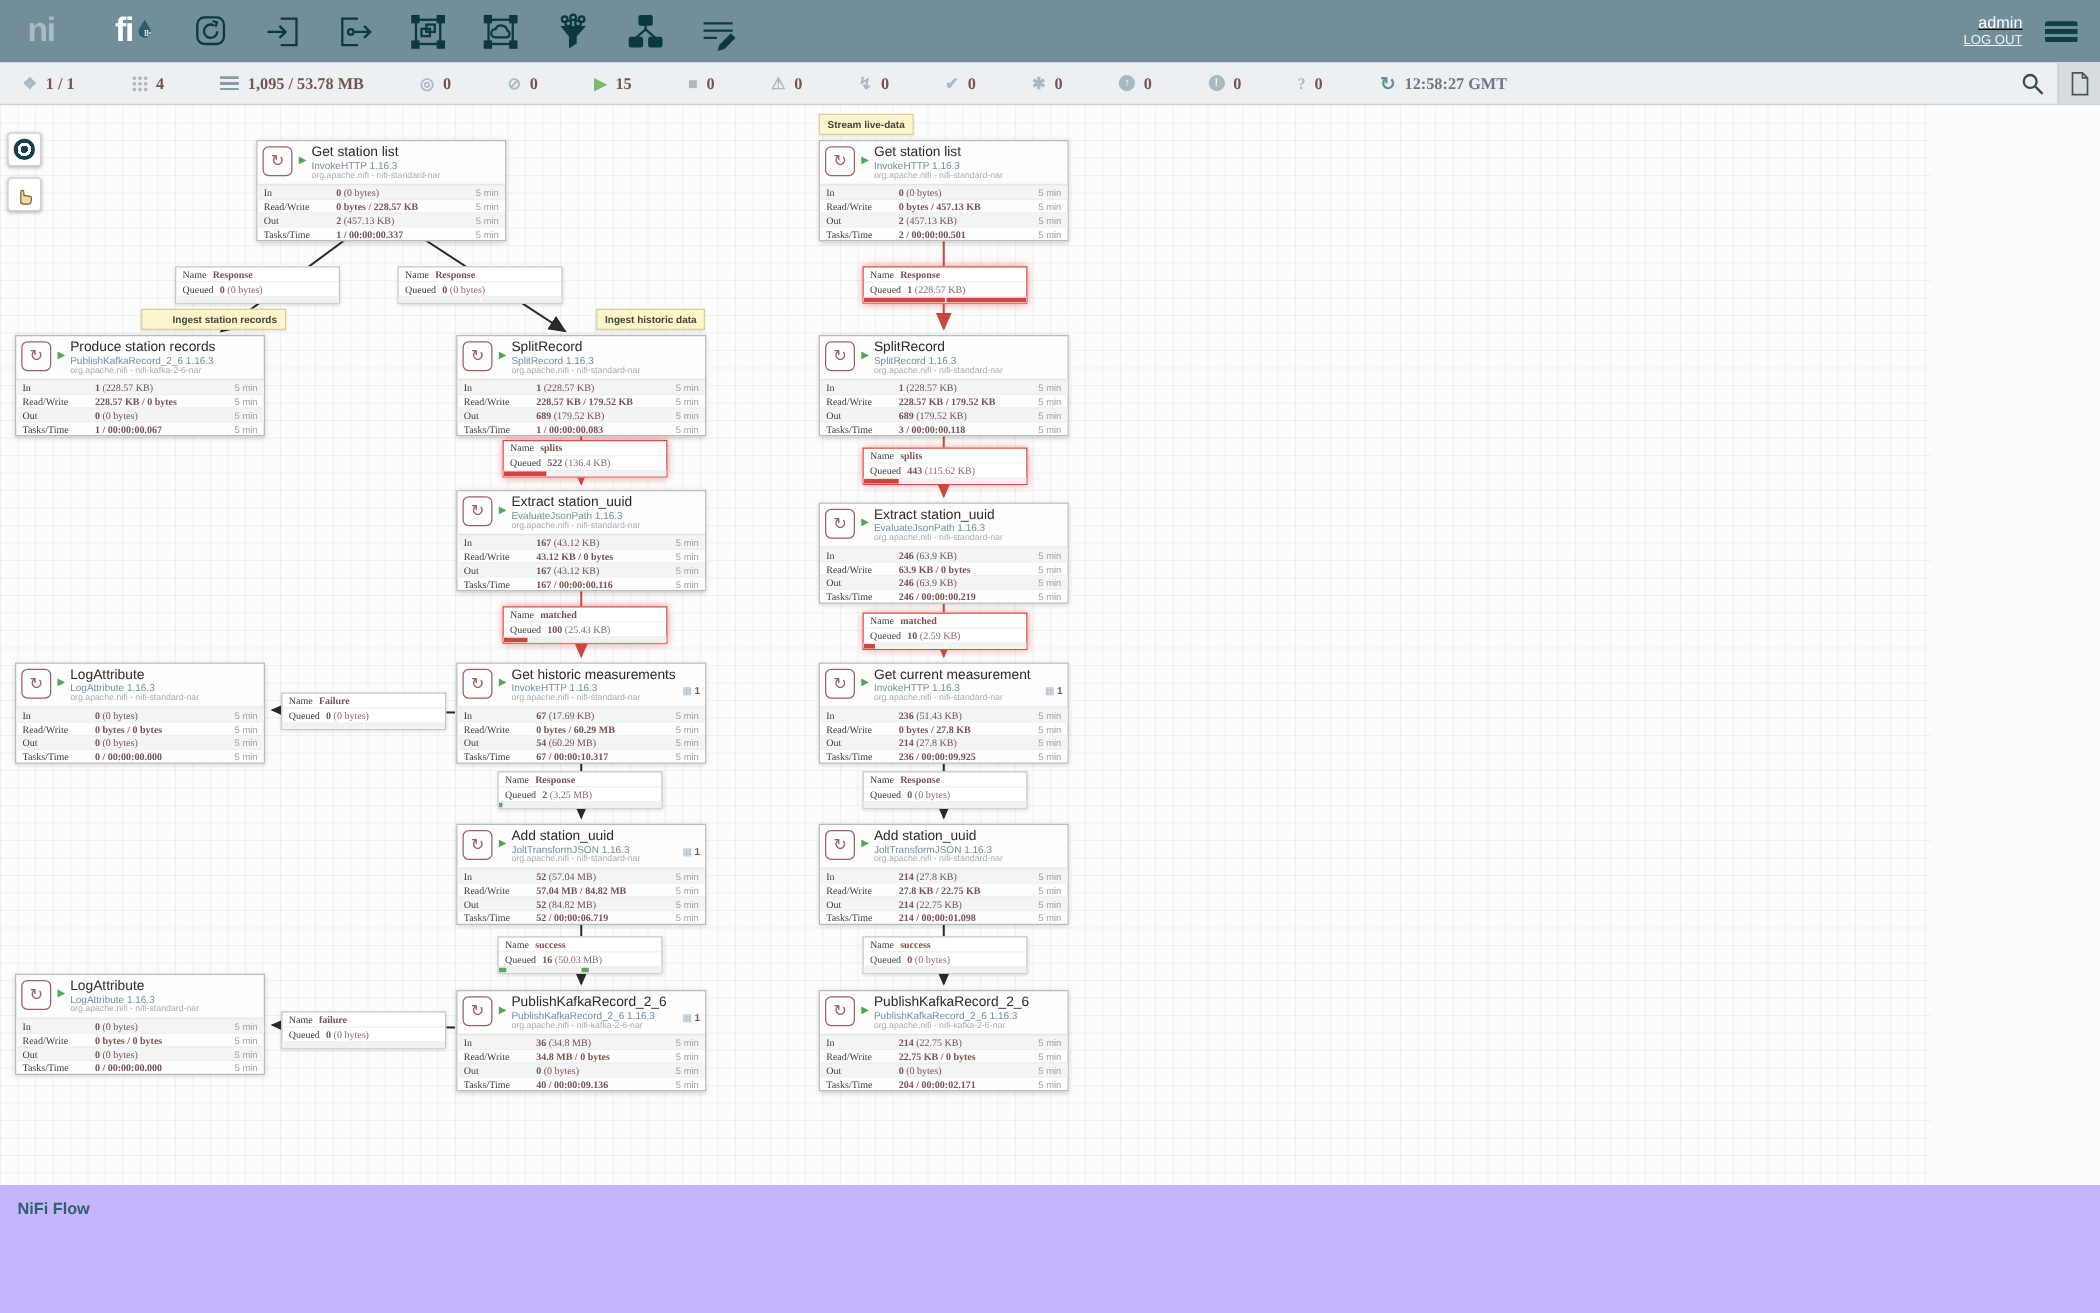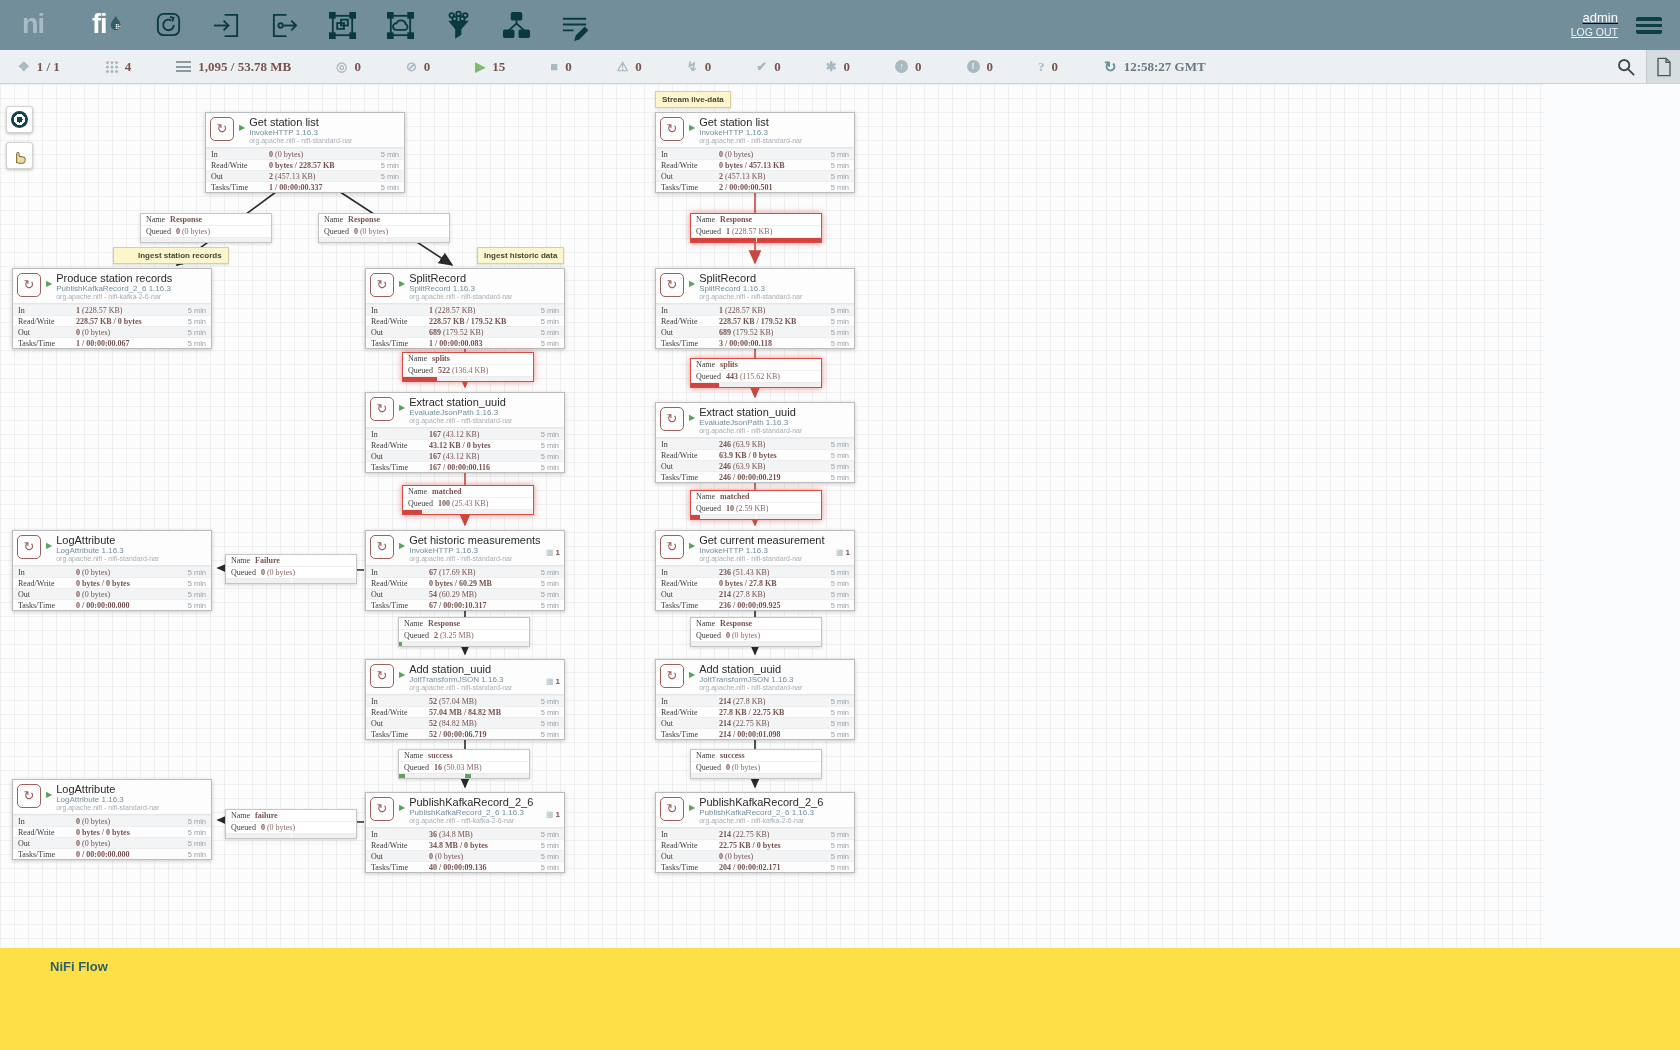--- a/index.html
+++ b/index.html
@@ -74,21 +74,21 @@
   .c-v .sz{font-weight:400;color:#8a6a68;}
   .c-bars{display:flex;height:4px;border-top:1px solid #ececec;background:#fff;}
   .c-bars .bar{flex:1;background:#f1f1f1;position:relative;overflow:hidden;}
   .c-bars .bar + .bar{margin-left:1px;}
   .c-bars .bar i{position:absolute;left:0;top:0;bottom:0;}
 
   
   .flabel{position:absolute;background:#fdf6cd;border:1px solid #d8cf9e;box-shadow:0 1px 2px rgba(0,0,0,.12);font-size:8px;font-weight:700;color:#45453b;padding:3px 6px;z-index:4;white-space:nowrap;cursor:pointer;}
 
   
-  .footer{position:absolute;left:0;top:948px;right:0;bottom:0;background:#fde047;padding-left:36px;}
+  .footer{position:absolute;left:0;top:948px;right:0;bottom:0;background:#c4b5fd;}
   .crumb{display:inline-block;margin:11px 0 0 14px;font-size:13px;font-weight:700;color:#30606b;cursor:pointer;}
 </style>
 </head>
 <body>
 
 <div class="app">
 
   <div class="topbar">
     <div class="logo">
       <span class="ni">ni</span>

